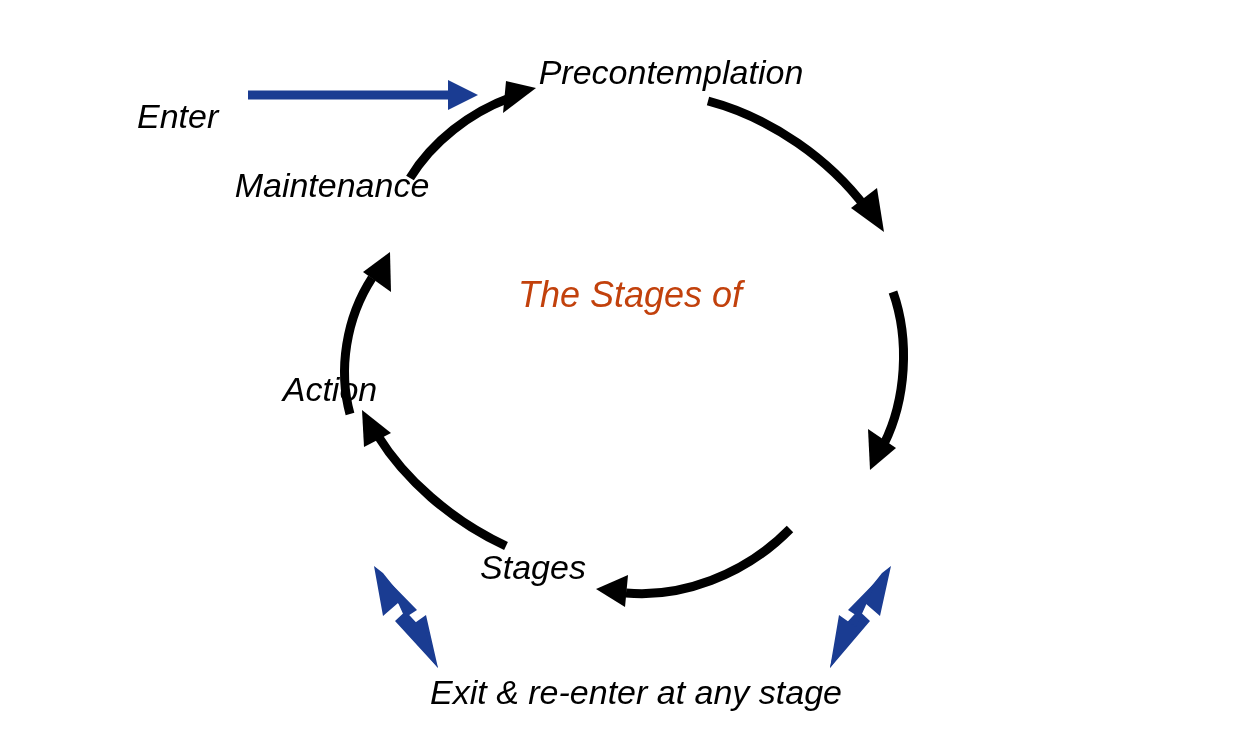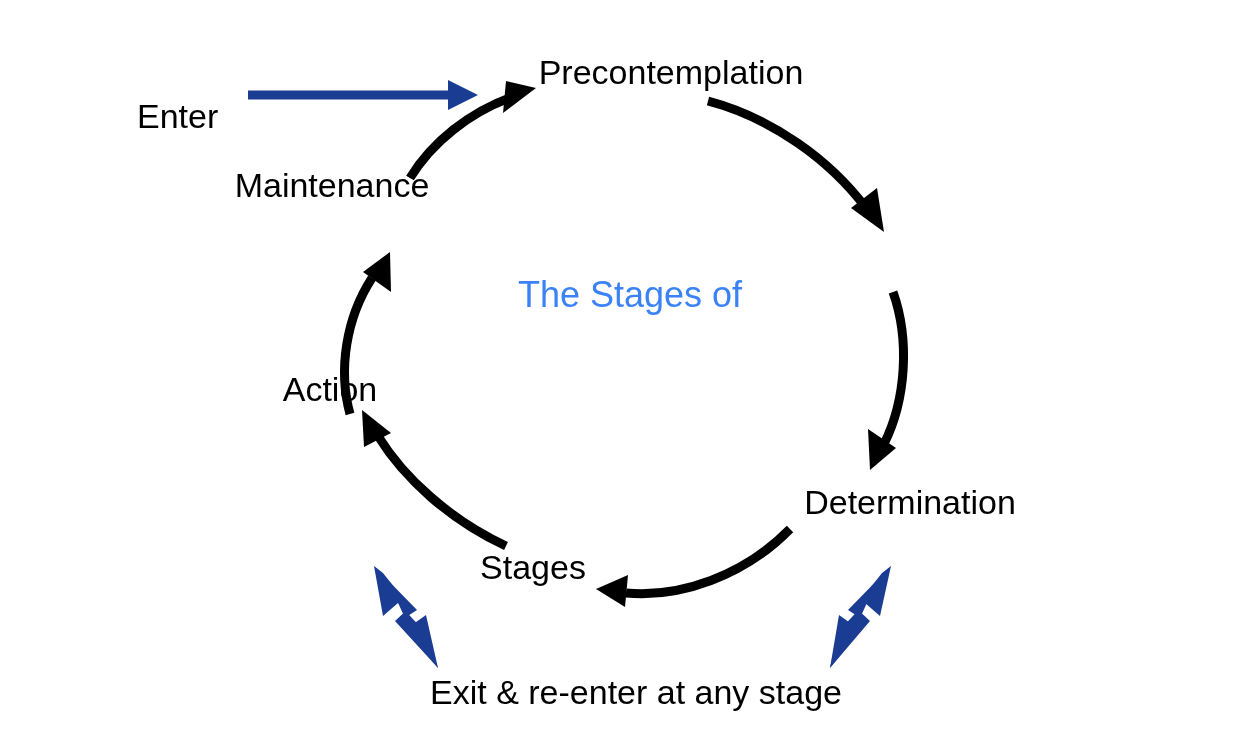--- a/index.html
+++ b/index.html
@@ -10,20 +10,21 @@
   }
   body {
     font-family: "Liberation Sans", sans-serif;
   }
   #stage {
     position: relative;
     width: 1130px;
     height: 746px;
     background: #ffffff;
     overflow: hidden;
+    font-style: italic;
   }
   #diagram-svg {
     position: absolute;
     left: 0;
     top: 0;
     width: 1242px;
     height: 746px;
   }
   .lbl {
     position: absolute;
@@ -40,21 +41,21 @@
   }
   #center-title {
     position: absolute;
     left: 630px;
     top: 272px;
     transform: translateX(-50%);
     text-align: center;
     font-family: "Liberation Sans", sans-serif;
     font-size: 36px;
     line-height: 1.25;
-    color: #3b82f6;
+    color: #c2410c;
     white-space: nowrap;
   }
   #center-title .line { display: block; }
 </style>
 </head>
 <body>
 
 <div id="stage">
 
   <svg id="diagram-svg" viewBox="0 0 1242 746">
@@ -102,21 +103,20 @@
     <g>
       <polygon fill="#1A3C92" points="891,566 880,616 865,603 838,632 830,668 870,621 855,607 882,573"></polygon>
       <polygon fill="#1A3C92" points="891,566 848,610 865,621 830,668 839,615 856,627 875,585"></polygon>
     </g>
 
   </svg>
 
   <div class="lbl center-x" style="left:671px; top:54px;">Precontemplation</div>
 
 
-  <div class="lbl center-x" style="left:910px; top:484px;">Determination</div>
 
   <div class="lbl center-x" style="left:533px; top:549px;">Stages</div>
 
   <div class="lbl center-x" style="left:330px; top:371px;">Action</div>
 
   <div class="lbl center-x" style="left:332px; top:167px;">Maintenance</div>
 
   <div class="lbl" style="left:137px; top:74px;margin-top:24px;">Enter</div>
 
   <div class="lbl center-x" style="left:636px; top:674px;">Exit &amp; re-enter at any stage</div>

